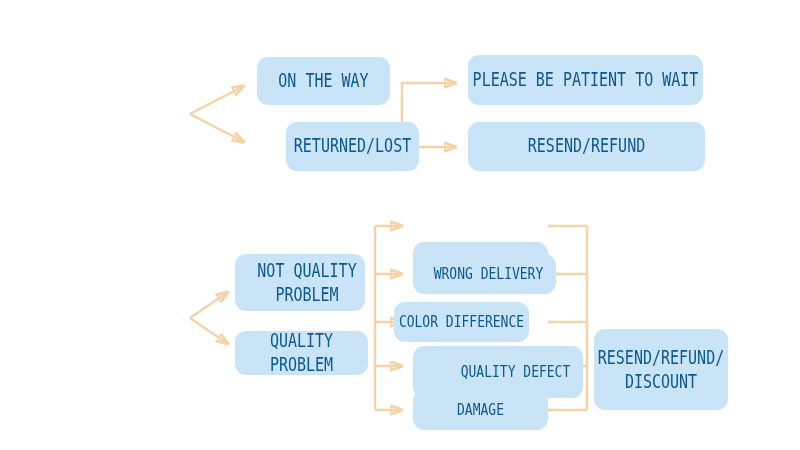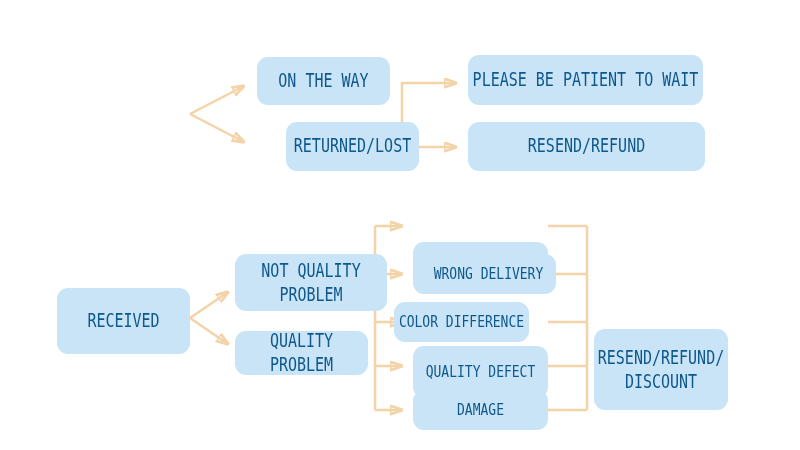--- a/index.html
+++ b/index.html
@@ -97,25 +97,22 @@
   </div>
 
   <div class="node" style="left:468px;top:55px;width:235px;height:50px;">
     <span class="lbl">PLEASE BE PATIENT TO WAIT</span>
   </div>
 
   <div class="node" style="left:468px;top:122px;width:237px;height:49px;">
     <span class="lbl">RESEND/REFUND</span>
   </div>
 
-  <div class="node" style="left:57px;top:288px;width:133px;height:66px;">
-    <span class="lbl">RECEIVED</span>
-  </div>
 
-  <div class="node" style="left:235px;top:254px;width:152px;height:57px;">
+  <div class="node" style="left:235px;top:254px;width:116px;height:57px;padding-left:14px;">
     <span class="lbl">
       <span class="line">NOT QUALITY</span>
       <span class="line">PROBLEM</span>
     </span>
   </div>
 
   <div class="node" style="left:235px;top:331px;width:133px;height:44px;">
     <span class="lbl">
       <span class="line">QUALITY</span>
       <span class="line">PROBLEM</span>
@@ -127,21 +124,21 @@
   </div>
 
   <div class="node small" style="left:413px;top:254px;width:135px;height:40px;padding-left:8px;">
     <span class="lbl">WRONG DELIVERY</span>
   </div>
 
   <div class="node small" style="left:394px;top:302px;width:135px;height:40px;text-align:right;">
     <span class="lbl">COLOR DIFFERENCE</span>
   </div>
 
-  <div class="node small" style="left:413px;top:346px;width:135px;height:52px;">
+  <div class="node small" style="left:413px;top:346px;width:135px;height:52px;padding-left:35px;">
     <span class="lbl">QUALITY DEFECT</span>
   </div>
 
   <div class="node small" style="left:413px;top:390px;width:135px;height:40px;">
     <span class="lbl">DAMAGE</span>
   </div>
 
   <div class="node" style="left:594px;top:283px;width:134px;height:81px;margin-top:46px;">
     <span class="lbl">
       <span class="line">RESEND/REFUND/</span>

